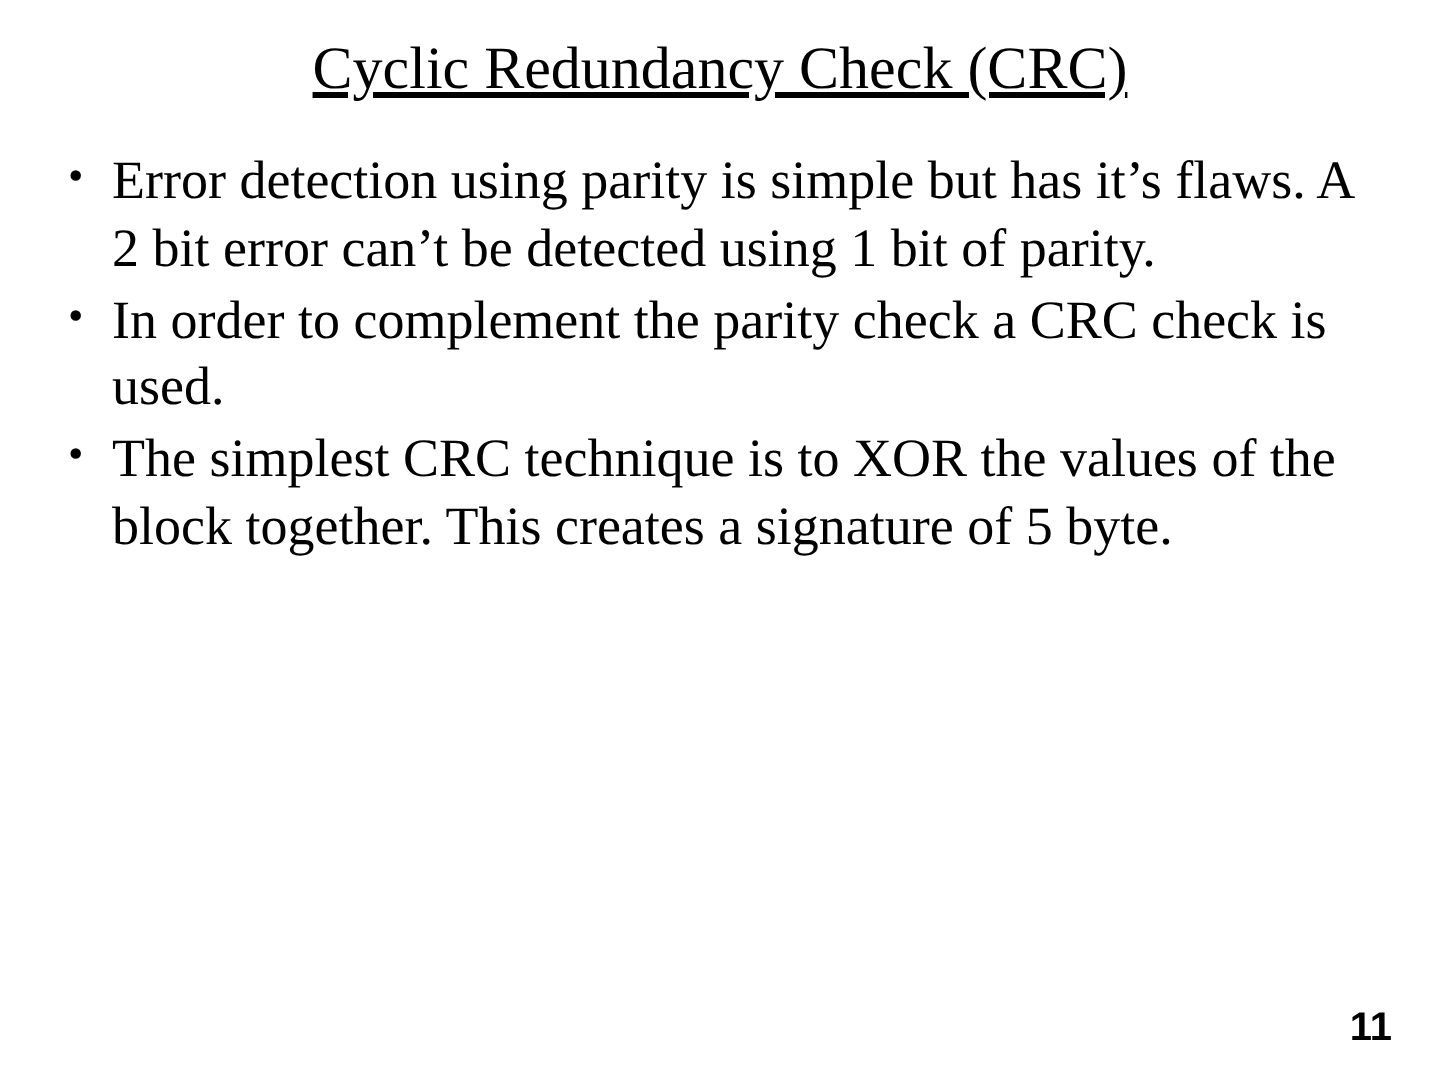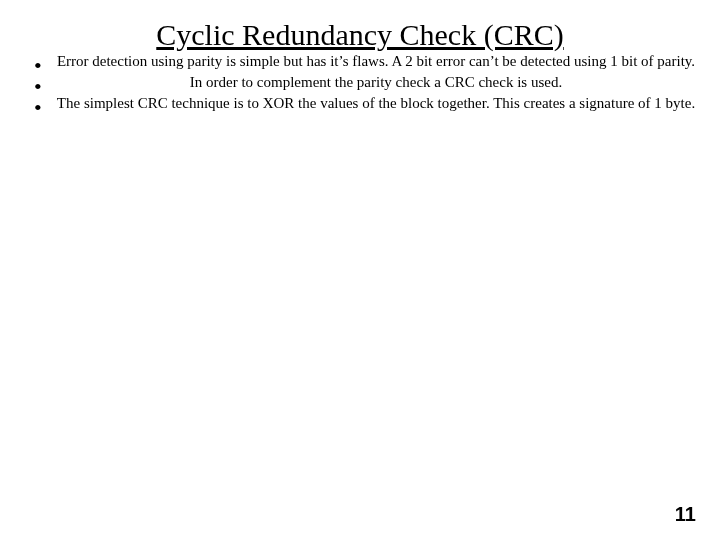--- a/index.html
+++ b/index.html
@@ -18,34 +18,34 @@
     }
     .slide {
       width: 100%;
       height: 100%;
       padding: 18px 24px 24px 24px;
     }
     .title {
       text-align: center;
       font-size: 30px;
       text-decoration: underline;
+      margin-bottom: 22px;
       font-weight: normal;
       padding: 0 40px;
     }
     .bullets {
       list-style: none;
       padding-left: 8px;
     }
     .bullets li {
       position: relative;
       padding-left: 24px;
-      font-size: 15px;
+      font-size: 27px;
       line-height: 1.25;
       margin-bottom: 2px;
-      text-align: center;
     }
     .bullets li::before {
       content: "•";
       position: absolute;
       left: 2px;
       top: 0;
       font-size: 22px;
     }
     .page-number {
       position: absolute;
@@ -57,16 +57,16 @@
     }
   </style>
 </head>
 <body>
 
 <div class="slide">
   <h1 class="title">Cyclic Redundancy Check (CRC)</h1>
   <ul class="bullets">
     <li>Error detection using parity is simple but has it’s flaws. A 2 bit error can’t be detected using 1 bit of parity.</li>
     <li>In order to complement the parity check a CRC check is used.</li>
-    <li>The simplest CRC technique is to XOR the values of the block together. This creates a signature of 1 byte.</li>
+    <li>The simplest CRC technique is to XOR the values of the block together. This creates a signature of 5 byte.</li>
   </ul>
   <div class="page-number">11</div>
 </div>
 
 </body></html>

